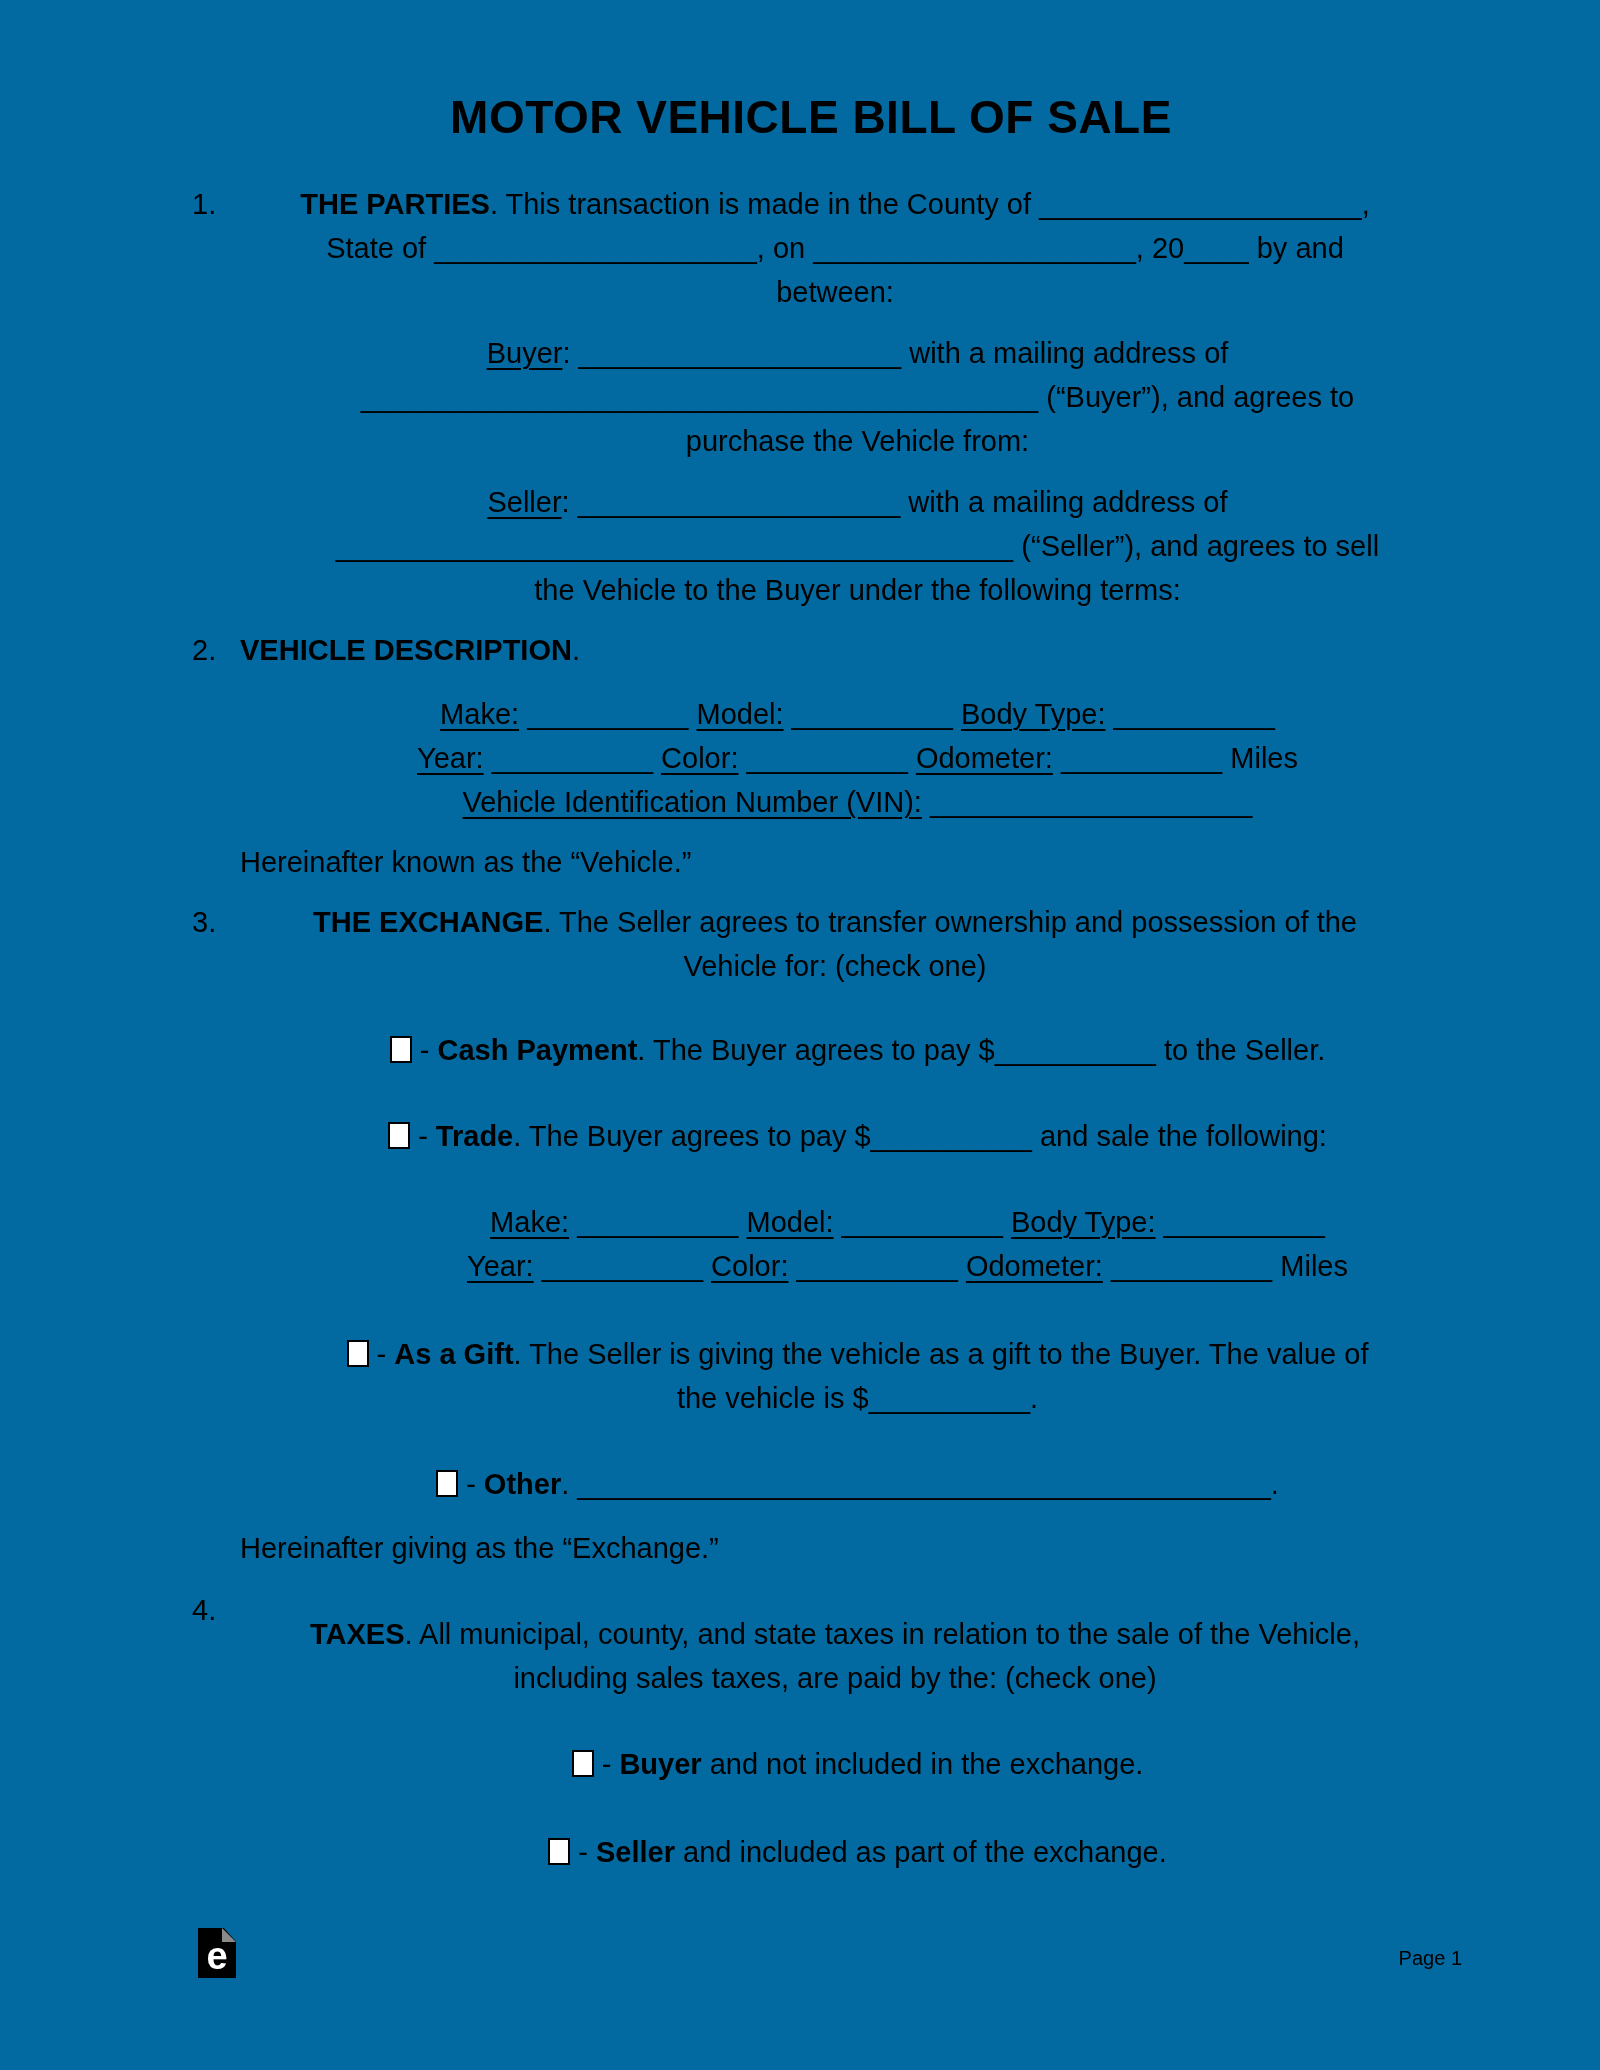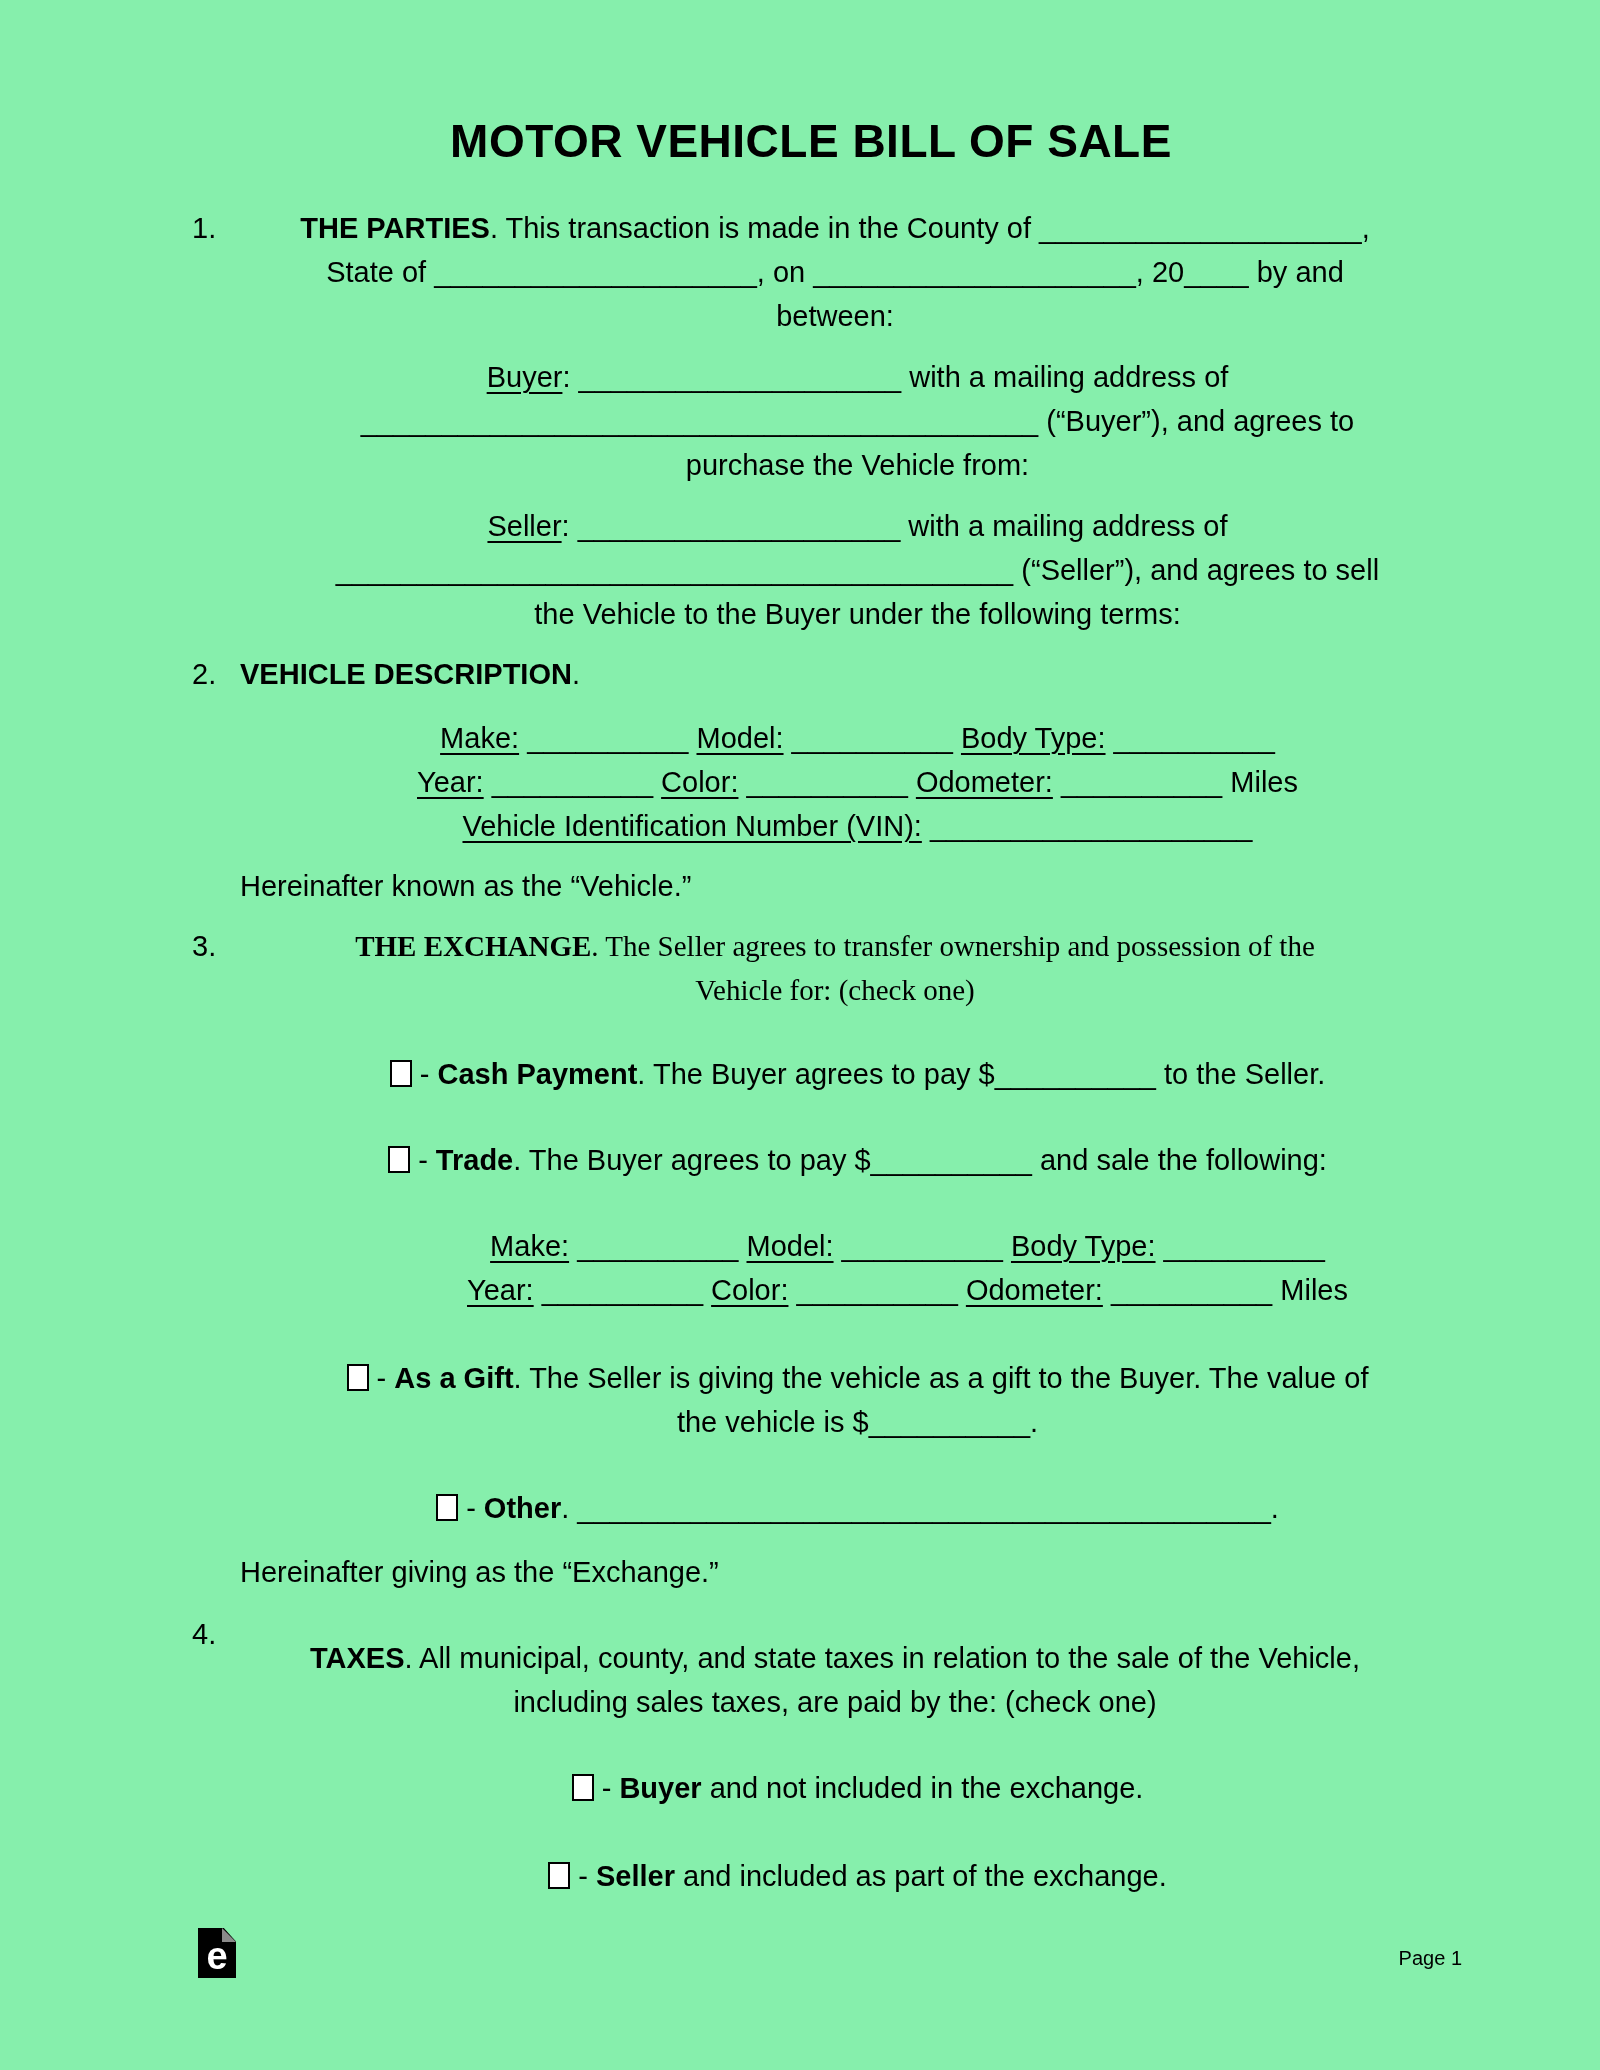--- a/index.html
+++ b/index.html
@@ -1,21 +1,21 @@
 <!DOCTYPE html>
 <html><head>
 <meta charset="utf-8">
 <style>
   html,body{margin:0;padding:0;background:#ffffff;}
   .page{
     position:relative;
     width:1600px;height:2070px;
     box-sizing:border-box;
-    padding:116px 170px 0 192px;
-    background:#86efac;
+    padding:92px 170px 0 192px;
+    background:#0369a1;
     color:#000000;
     font-family:"Liberation Sans", sans-serif;
     font-size:29px;
     overflow:hidden;
   }
   .title{
     text-align:center;
     font-weight:bold;
     font-size:46px;
     line-height:50px;
@@ -35,21 +35,21 @@
   .cb{
     display:inline-block;
     width:18px;height:23px;
     border:2.5px solid #000;
     vertical-align:-3px;
     background:#fff;
   }
   .mb-a{margin-bottom:17px;}
   .mb-b{margin-bottom:16px;}
   .mb-c{margin-bottom:20px;}
-  .mb-d{margin-bottom:40px;font-family:Liberation Serif, serif;}
+  .mb-d{margin-bottom:40px;}
   .mb-e{margin-bottom:42px;margin-top:24px;}
   .mb-f{margin-bottom:44px;}
   .mb-g{margin-bottom:18px;}
   .logo{
     position:absolute;left:198px;top:1928px;
     width:38px;height:50px;
     background:#000;
     clip-path:polygon(0 0,68% 0,100% 27%,100% 100%,0 100%);
     text-align:center;
   }

